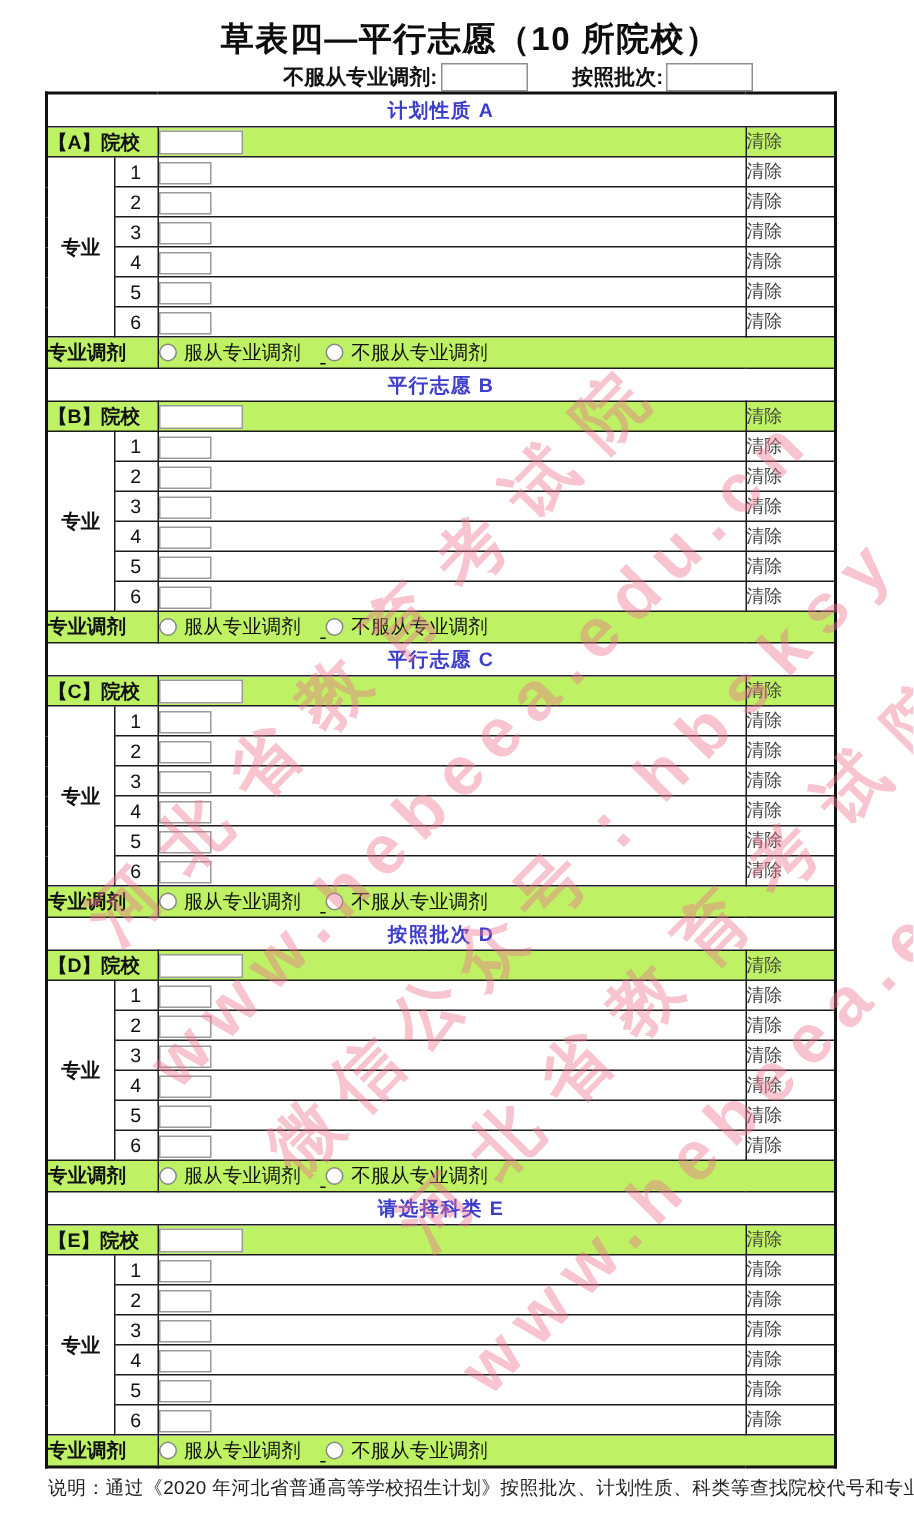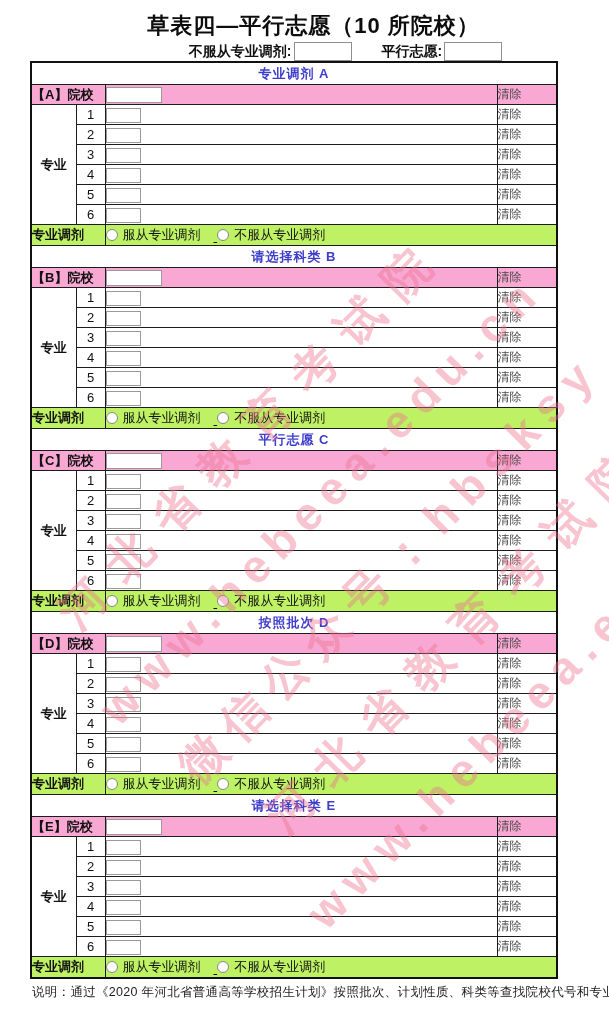--- a/index.html
+++ b/index.html
@@ -25,21 +25,21 @@
   
   .vol-table{
     position:absolute;left:30px;top:61px;width:526px;border-collapse:collapse;table-layout:fixed;
     font-size:13px;border:2px solid #111;
   }
   .vol-table td{border:1px solid #1c1c1c;padding:0;overflow:hidden;vertical-align:middle;}
   .sec-header{
     height:21px;text-align:center;color:#3d3dcb;font-weight:bold;font-size:13px;
     letter-spacing:1px;background:#fff;
   }
-  .college-row td{background:#f9a8d4;height:19px;}
+  .college-row td{background:#bef264;height:19px;}
   .major-row td{height:19px;background:#fff;}
   .adjust-row td{height:20px;background:#bef264;}
   .cell-label{font-weight:bold;padding-left:6px;text-align:left;white-space:nowrap;}
   .major-label{text-align:center;padding-left:0;}
   .cell-num{text-align:center;font-weight:normal;}
   .cell-content{padding-left:4px;}
   .inp{
     border:1px solid #9a9a9a;background:#fff;box-sizing:content-box;height:13px;
     font-size:12px;padding:0 2px;vertical-align:middle;
   }
@@ -74,35 +74,35 @@
 <body>
 
 <div class="page">
 
   <div class="title">草表四—平行志愿（10 所院校）</div>
 
   <div class="controls">
     <span>不服从专业调剂:</span>
     <input type="text" class="ctl-input" value="" style="">
     <span class="ctl-gap"></span>
-    <span>平行志愿:</span>
+    <span>按照批次:</span>
     <input type="text" class="ctl-input" value="" style="">
   </div>
 
   <table class="vol-table" id="vol-table">
     <colgroup>
       <col style="width:45px">
         <col style="width:29px">
         <col style="width:392px">
         <col style="width:60px">
     </colgroup>
 
     <tbody>
       <tr>
-        <td colspan="4" class="sec-header">专业调剂 A</td>
+        <td colspan="4" class="sec-header">计划性质 A</td>
       </tr>
       <tr class="college-row">
         <td colspan="2" class="cell-label">【A】院校</td>
         <td class="cell-content">
           <input type="text" class="inp inp-college" value="" style="">
         </td>
         <td class="cell-clear">清除</td>
       </tr>
       <tr class="major-row">
         <td rowspan="6" class="cell-label major-label">专业</td>
@@ -157,21 +157,21 @@
           <label class="radio-opt">
             <input type="radio" class="radio" name="adjust-0" style="">
             <span>不服从专业调剂</span>
           </label>
         </td>
       </tr>
     </tbody>
 
     <tbody>
       <tr>
-        <td colspan="4" class="sec-header">请选择科类 B</td>
+        <td colspan="4" class="sec-header">平行志愿 B</td>
       </tr>
       <tr class="college-row">
         <td colspan="2" class="cell-label">【B】院校</td>
         <td class="cell-content">
           <input type="text" class="inp inp-college" value="" style="">
         </td>
         <td class="cell-clear">清除</td>
       </tr>
       <tr class="major-row">
         <td rowspan="6" class="cell-label major-label">专业</td>

